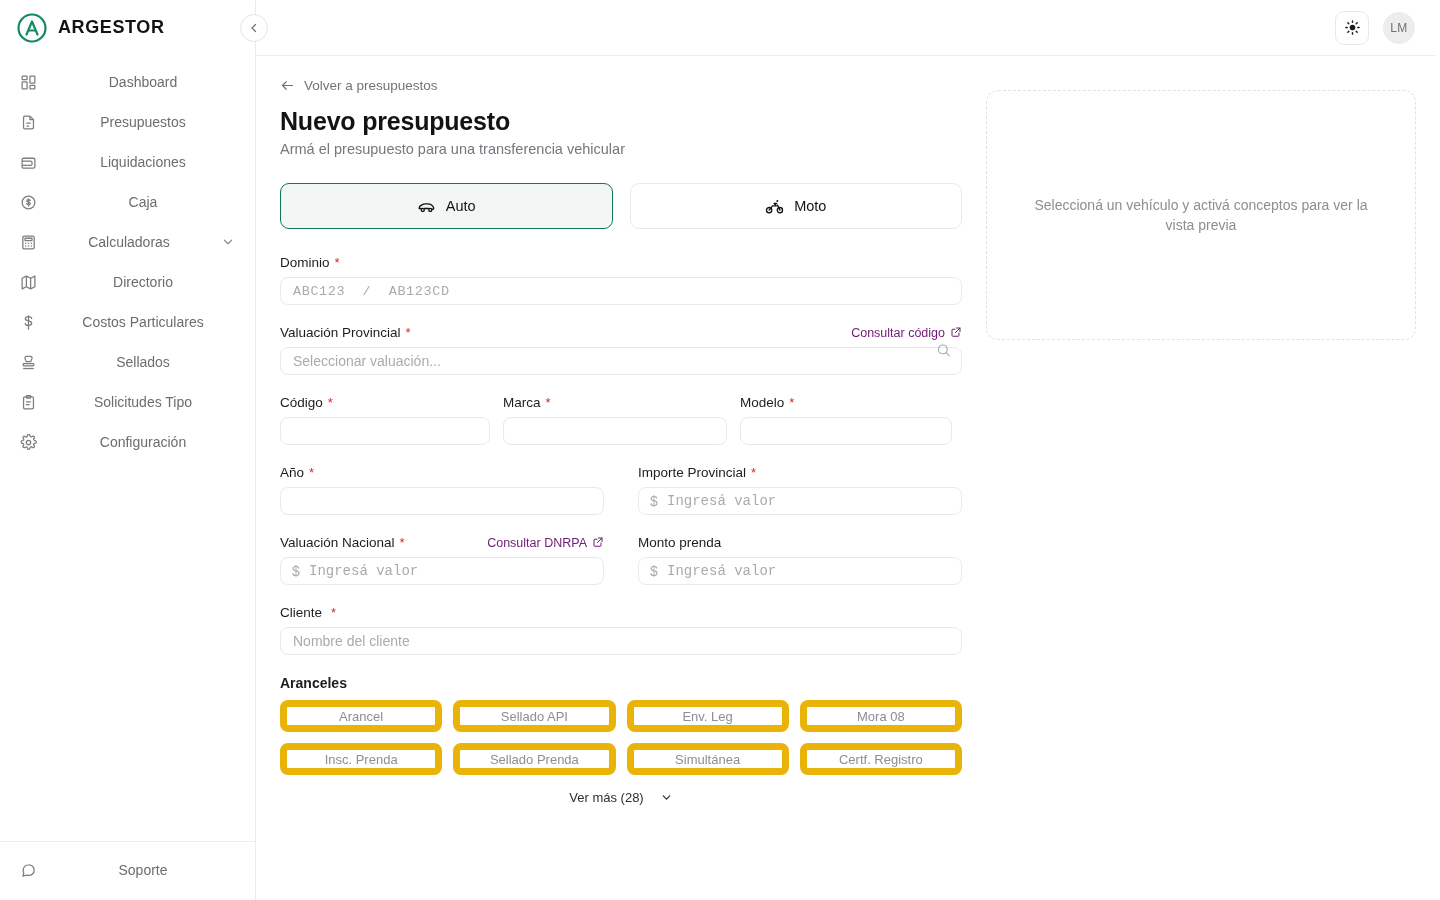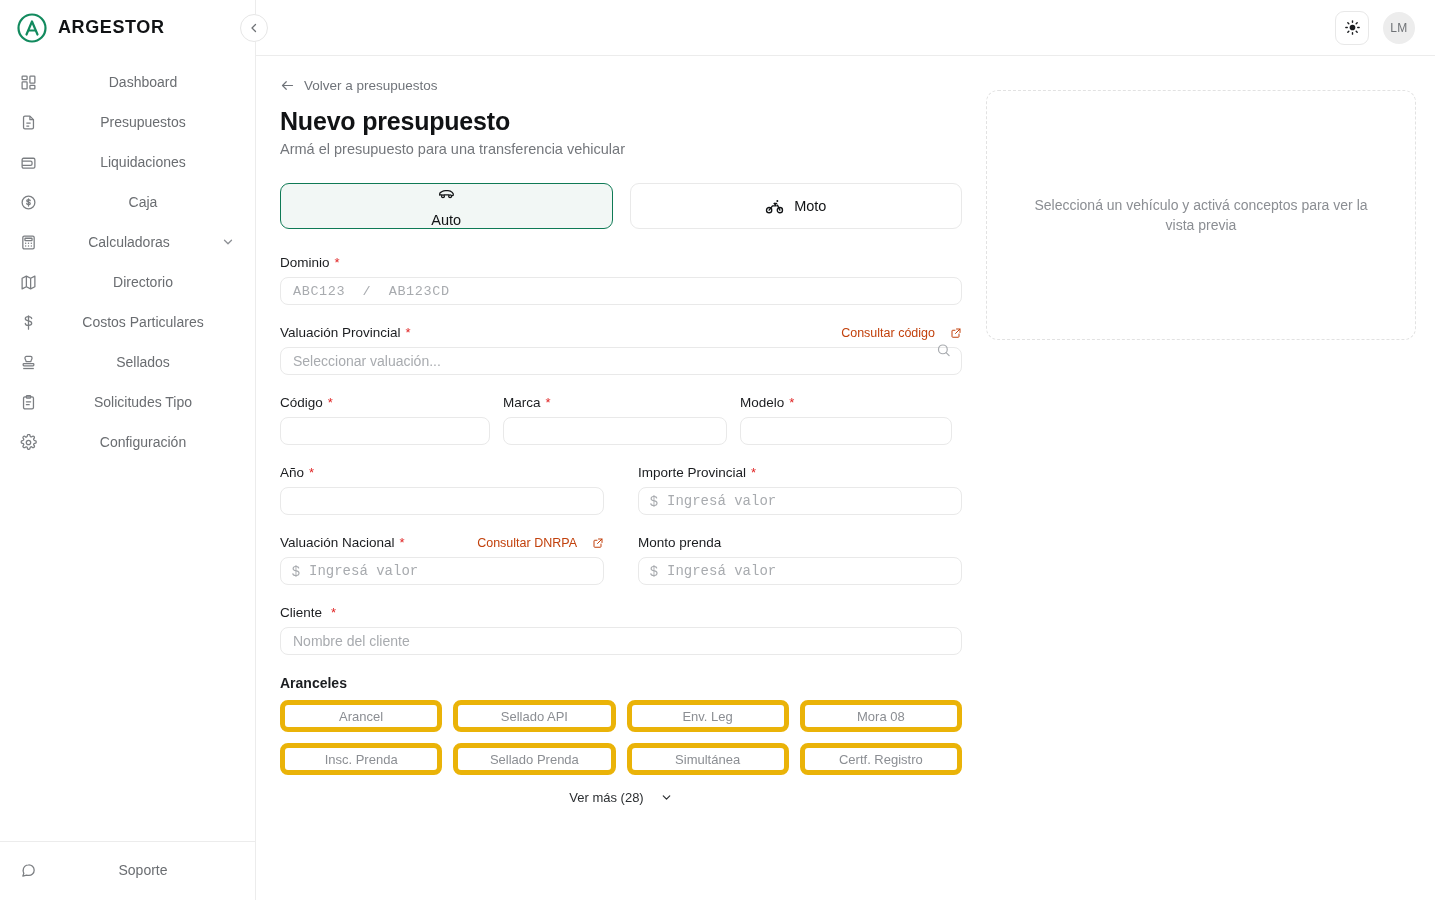--- a/index.html
+++ b/index.html
@@ -102,36 +102,36 @@
   .page-sub { font-size: 14.5px; color: #74777c; margin: 0 0 26px 0; }
 
   
   .vehicle-row { display: flex; gap: 17px; margin-bottom: 26px; }
   .veh-btn {
     flex: 1 1 0; height: 46px; border-radius: 9px;
     display: flex; align-items: center; justify-content: center; gap: 10px;
     font-size: 14.5px; color: #111315; cursor: pointer;
     border: 1px solid #e9e9e9; background: #fff;
   }
-  .veh-btn.selected { border: 1.5px solid #0f7a55; background: #f2f7f5; flex-direction: column; }
+  .veh-btn.selected { border: 1.5px solid #0f7a55; background: #f2f7f5; }
 
   
   .label {
     display: flex; align-items: center;
     font-size: 13.5px; color: #1b1d20; font-weight: normal; margin-bottom: 7px;
   }
   .req { color: #e02424; margin-left: 5px; font-size: 13px; }
   .label-row {
     display: flex; align-items: center; justify-content: space-between;
     margin-bottom: 7px;
   }
   .label-row .label { margin-bottom: 0; }
   .ext-link {
-    display: inline-flex; align-items: center; gap: 15px;
-    color: #c2410c; font-size: 12.5px; cursor: pointer;
+    display: inline-flex; gap: 5px;
+    color: #701a75; font-size: 12.5px; cursor: pointer;
   }
 
   .field { position: relative; margin-bottom: 20px; }
   .inp {
     width: 100%; height: 28px;
     border: 1px solid #e9e9e9; border-radius: 8px;
     background: #fff; padding: 0 12px;
     font-family: "Liberation Sans", sans-serif; font-size: 14px; color: #1b1d20;
     outline: none;
   }
@@ -153,21 +153,21 @@
 
   .grid-3 { display: grid; grid-template-columns: 210px 224px 212px; gap: 13px; }
   .grid-2 { display: grid; grid-template-columns: 324px 324px; gap: 34px; }
 
   
   .section-title { font-size: 14px; font-weight: bold; color: #1b1d20; margin: 4px 0 9px 0; }
   .chips {
     display: grid; grid-template-columns: repeat(4, 1fr); gap: 11px;
   }
   .chip {
-    height: 32px; border: 5px solid #eab308; border-radius: 8px;
+    height: 32px; border: 7px solid #eab308; border-radius: 8px;
     background: #fff; color: #8b8e93; font-size: 13px;
     display: flex; align-items: center; justify-content: center; cursor: pointer;
   }
   .vermas {
     display: flex; align-items: center; justify-content: center; gap: 16px;
     font-size: 13px; color: #2b2e31; cursor: pointer; margin-top: 15px;
   }
 
   
   .preview {

